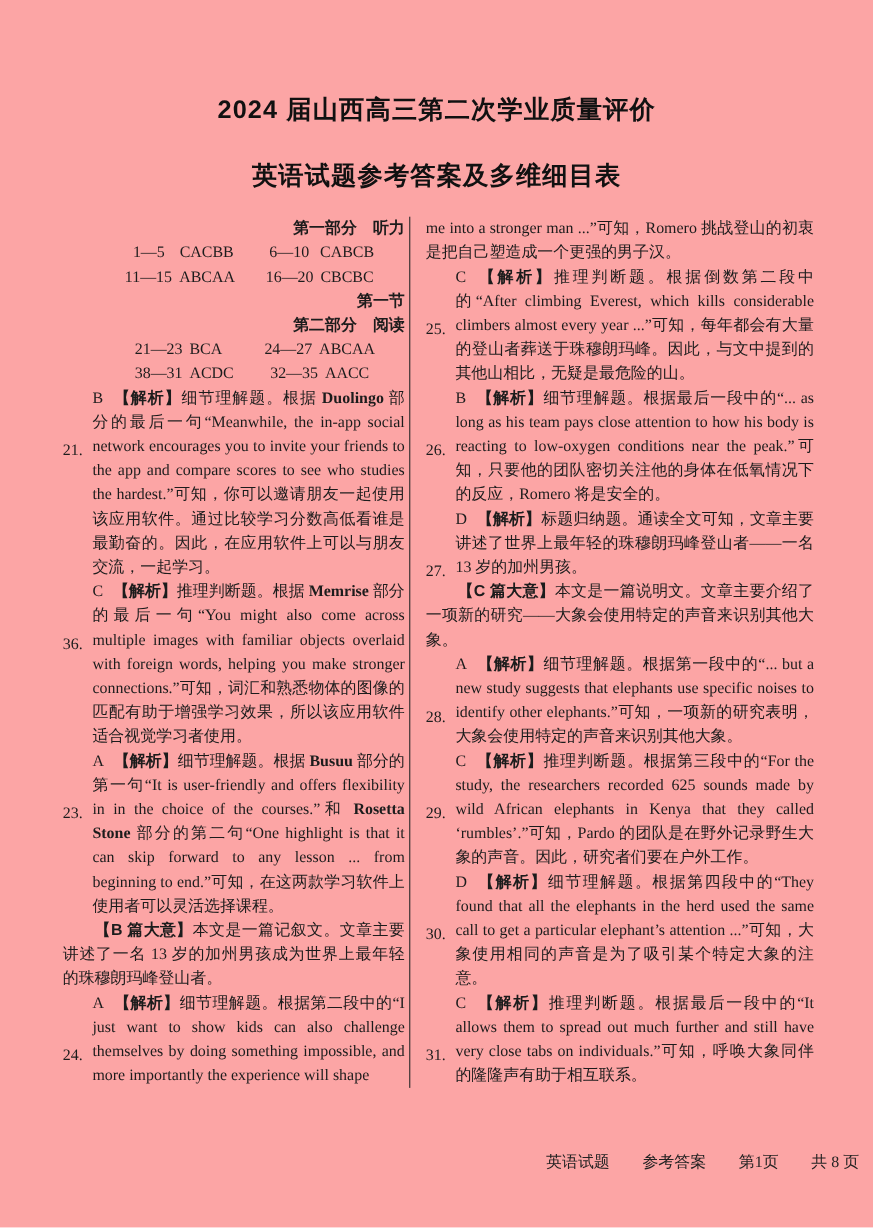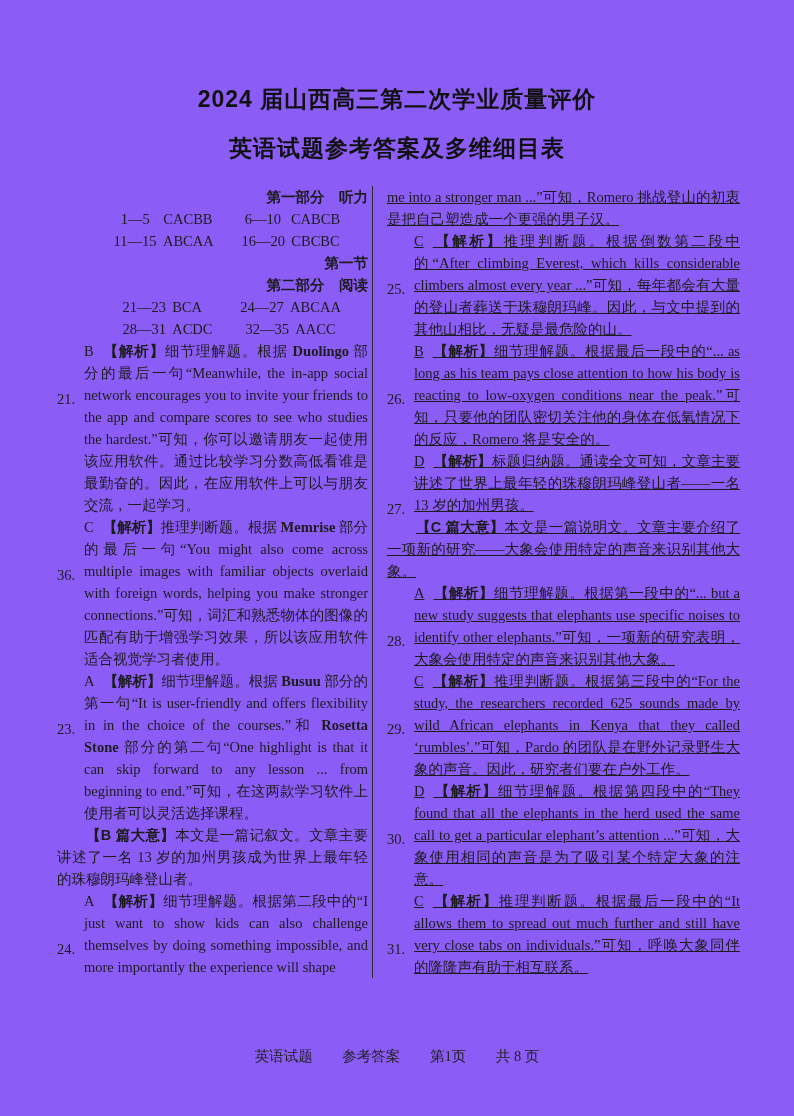--- a/index.html
+++ b/index.html
@@ -11,50 +11,50 @@
     width: 794px;
     height: 1116px;
     color: #1c1c1c;
     font-family: "Liberation Serif", "DejaVu Serif", serif;
   }
   .page {
     position: relative;
     width: 794px;
     height: 1116px;
     overflow: hidden;
-    background: #8b5cf6;
+    background: #fca5a5;
   }
   .title-1, .title-2 {
     margin: 0;
     text-align: center;
     font-family: "Liberation Sans", "DejaVu Sans", sans-serif;
     font-weight: 700;
     font-size: 23px;
     letter-spacing: 1px;
     color: #111;
   }
   .title-1 { padding-top: 84px; }
-  .title-2 { margin-top: 18px; }
+  .title-2 { margin-top: 29px; }
 
   .columns {
     display: flex;
     align-items: stretch;
     margin: 22px 54px 0 57px;
     font-size: 14.5px;
     line-height: 22px;
     text-align: justify;
   }
   .col-left { width: 311px; flex: 0 0 311px; }
   .divider {
     flex: 0 0 1px;
     width: 1px;
     background: #2a2a2a;
     margin-left: 4px;
   }
-  .col-right { flex: 1 1 auto; padding-left: 14px; min-width: 0; text-decoration: underline; }
+  .col-right { flex: 1 1 auto; padding-left: 14px; min-width: 0; }
 
   .section {
     font-family: "Liberation Sans", "DejaVu Sans", sans-serif;
     font-weight: 700;
     text-align: right;
   }
   .answers { text-align: center; white-space: nowrap; }
   .answers .pair { display: inline-block; }
   .answers .pair:first-child { width: 150px; }
   .answers .range { display: inline-block; min-width: 56px; }
@@ -72,21 +72,21 @@
   }
   .bold.cjk-tag {
     font-family: "Liberation Sans", "DejaVu Sans", sans-serif;
   }
 
   .footer {
     position: absolute;
     left: 0;
     right: 0;
     bottom: 50px;
-    text-align: center;
+    text-align: right;
     font-size: 14.5px;
     color: #222;
   }
   .footer span { margin: 0 13px; }
 </style>
 </head>
 <body>
 
 <div class="page">
 
@@ -94,21 +94,21 @@
   <h2 class="title-2">英语试题参考答案及多维细目表</h2>
 
   <div class="columns">
     <div class="col-left" id="col-left">
         <div class="section">第一部分　听力</div>
         <div class="answers"><span class="pair"><span class="range">1—5</span><span class="ans">CACBB</span></span><span class="pair"><span class="range">6—10</span><span class="ans">CABCB</span></span></div>
         <div class="answers"><span class="pair"><span class="range">11—15</span><span class="ans">ABCAA</span></span><span class="pair"><span class="range">16—20</span><span class="ans">CBCBC</span></span></div>
         <div class="section">第一节</div>
         <div class="section">第二部分　阅读</div>
         <div class="answers"><span class="pair"><span class="range">21—23</span><span class="ans">BCA</span></span><span class="pair"><span class="range">24—27</span><span class="ans">ABCAA</span></span></div>
-        <div class="answers"><span class="pair"><span class="range">28—31</span><span class="ans">ACDC</span></span><span class="pair"><span class="range">32—35</span><span class="ans">AACC</span></span></div>
+        <div class="answers"><span class="pair"><span class="range">38—31</span><span class="ans">ACDC</span></span><span class="pair"><span class="range">32—35</span><span class="ans">AACC</span></span></div>
         <div class="item"><span class="num">21.</span><span class="ansletter">B</span><span class="bold cjk-tag">【解析】</span><span>细节理解题。根据 </span><span class="bold">Duolingo</span><span> 部分的最后一句“Meanwhile, the in-app social network encourages you to invite your friends to the app and compare scores to see who studies the hardest.”可知，你可以邀请朋友一起使用该应用软件。通过比较学习分数高低看谁是最勤奋的。因此，在应用软件上可以与朋友交流，一起学习。</span></div>
         <div class="item"><span class="num">36.</span><span class="ansletter">C</span><span class="bold cjk-tag">【解析】</span><span>推理判断题。根据 </span><span class="bold">Memrise</span><span> 部分的最后一句“You might also come across multiple images with familiar objects overlaid with foreign words, helping you make stronger connections.”可知，词汇和熟悉物体的图像的匹配有助于增强学习效果，所以该应用软件适合视觉学习者使用。</span></div>
         <div class="item"><span class="num">23.</span><span class="ansletter">A</span><span class="bold cjk-tag">【解析】</span><span>细节理解题。根据 </span><span class="bold">Busuu</span><span> 部分的第一句“It is user-friendly and offers flexibility in in the choice of the courses.”和 </span><span class="bold">Rosetta Stone</span><span> 部分的第二句“One highlight is that it can skip forward to any lesson ... from beginning to end.”可知，在这两款学习软件上使用者可以灵活选择课程。</span></div>
         <div class="summary"><span class="bold cjk-tag">【B 篇大意】</span><span>本文是一篇记叙文。文章主要讲述了一名 13 岁的加州男孩成为世界上最年轻的珠穆朗玛峰登山者。</span></div>
         <div class="item"><span class="num">24.</span><span class="ansletter">A</span><span class="bold cjk-tag">【解析】</span><span>细节理解题。根据第二段中的“I just want to show kids can also challenge themselves by doing something impossible, and more importantly the experience will shape</span></div>
       </div>
     <div class="divider"></div>
     <div class="col-right" id="col-right">
         <div class="cont"><span>me into a stronger man ...”可知，Romero 挑战登山的初衷是把自己塑造成一个更强的男子汉。</span></div>
         <div class="item"><span class="num">25.</span><span class="ansletter">C</span><span class="bold cjk-tag">【解析】</span><span>推理判断题。根据倒数第二段中的“After climbing Everest, which kills considerable climbers almost every year ...”可知，每年都会有大量的登山者葬送于珠穆朗玛峰。因此，与文中提到的其他山相比，无疑是最危险的山。</span></div>

